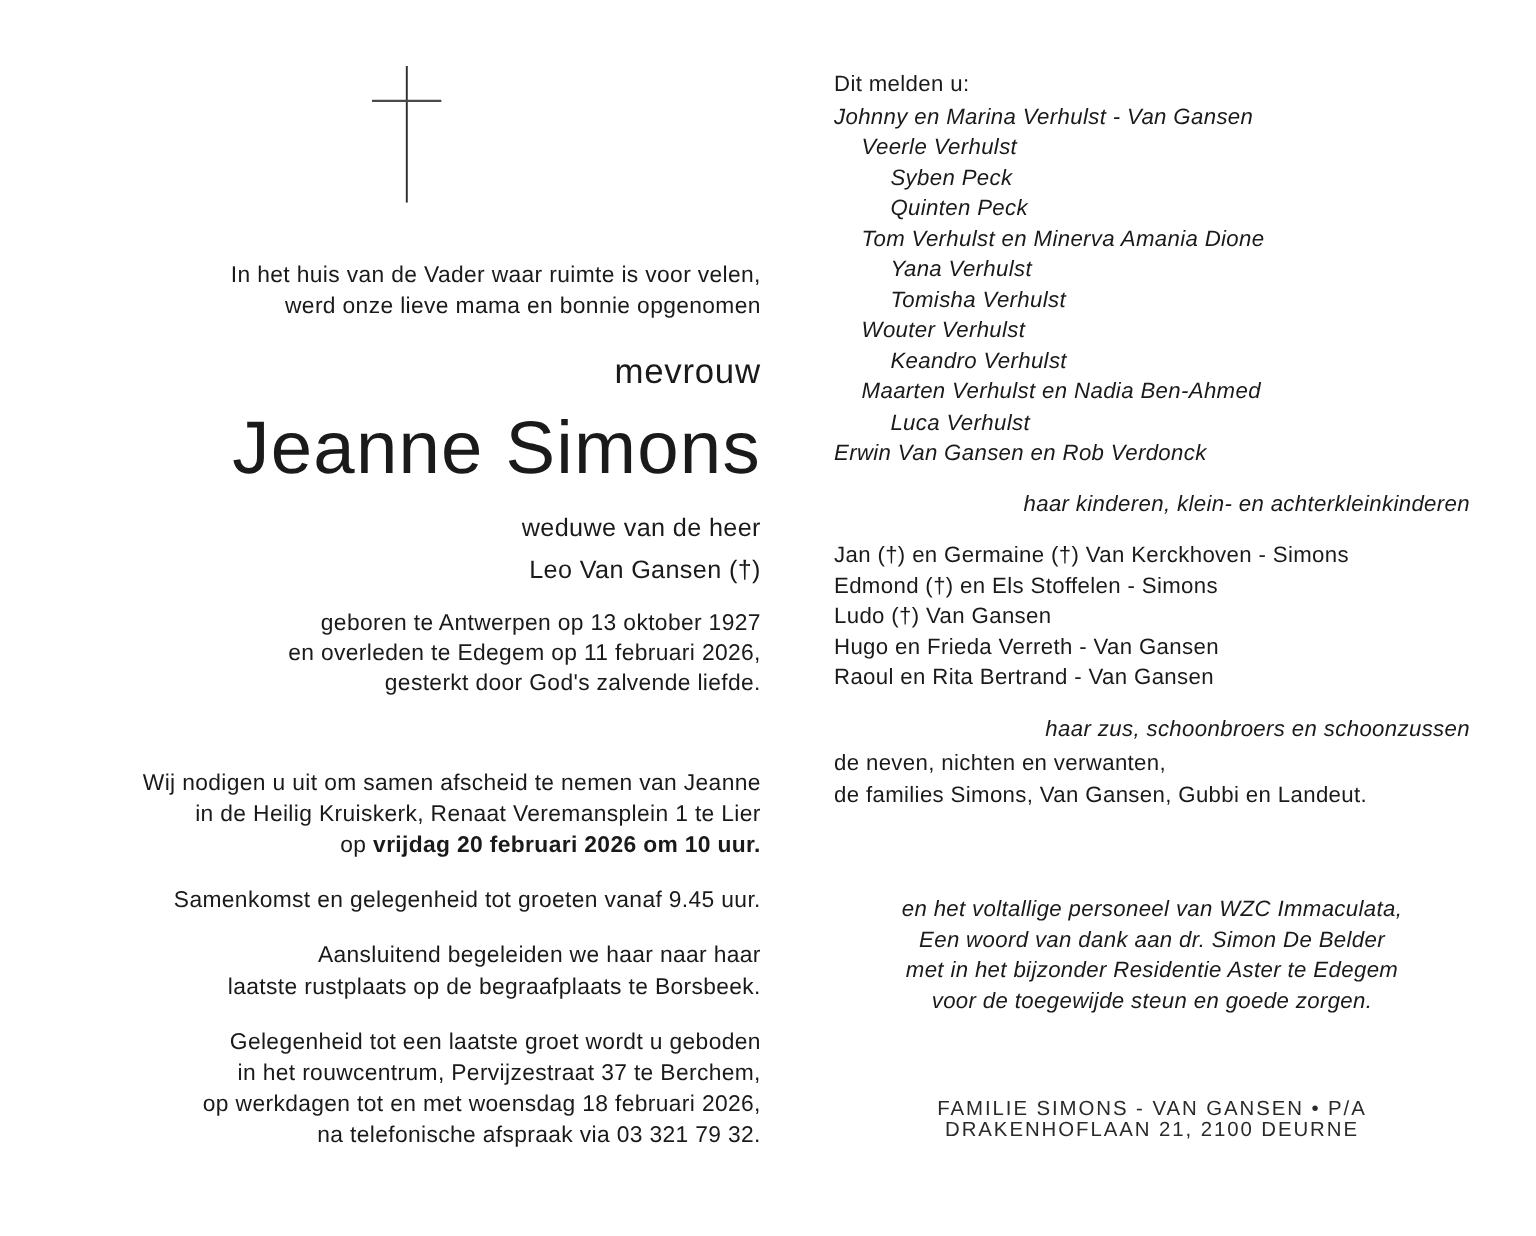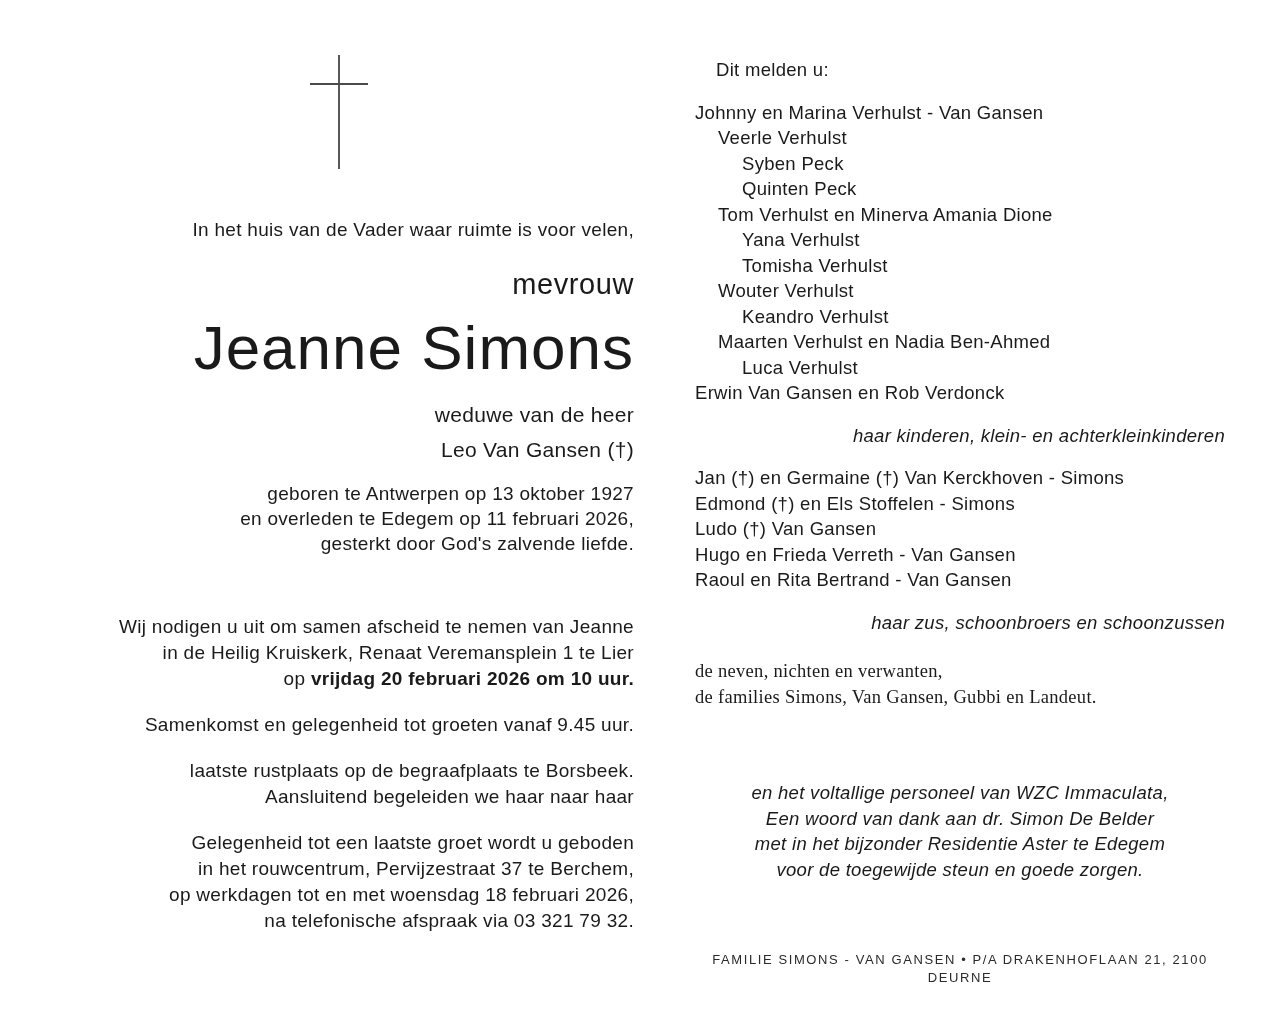--- a/index.html
+++ b/index.html
@@ -28,45 +28,46 @@
   .gathering{margin-top:20px;}
   .burial{margin-top:20px;}
   .viewing{margin-top:20px;}
   .bold{font-weight:bold;}
   
   .right-col{
     position:absolute;left:695px;top:0;width:530px;
     font-size:18.5px;line-height:25.5px;
     letter-spacing:0.3px;
   }
-  .announce{margin-top:57px;margin-left:21px;}
-  .family-group-1{margin-top:17px;}
+  .announce{margin-top:57px;}
+  .family-group-1{margin-top:1px;font-style:italic;}
   .family-group-2{margin-top:17px;}
   .relation{margin-top:17px;font-style:italic;text-align:right;}
-  .extended{margin-top:24px;font-family:Liberation Serif, serif;}
+  .extended{margin-top:4px;}
   .thanks{margin-top:70px;font-style:italic;text-align:center;}
-  .footer{margin-top:69px;text-align:center;font-size:13px;line-height:18px;letter-spacing:1.6px;color:#2a2a2a;}
+  .footer{margin-top:69px;text-align:center;font-size:17px;line-height:18px;letter-spacing:1.6px;color:#2a2a2a;}
   .ind-0{padding-left:0;}
   .ind-1{padding-left:23px;}
   .ind-2{padding-left:47px;}
 </style>
 </head>
 <body>
 
 <div class="left-col">
 
   <div class="cross-wrap">
     <svg width="58" height="114" viewBox="0 0 58 114">
       <line x1="29" y1="0" x2="29" y2="114" stroke="#2e2e2e" stroke-width="1.6"></line>
       <line x1="0" y1="29" x2="58" y2="29" stroke="#4a4a4a" stroke-width="1.9"></line>
     </svg>
   </div>
 
   <div class="intro">
     <div>In het huis van de Vader waar ruimte is voor velen,</div>
+    <div>werd onze lieve mama en bonnie opgenomen</div>
   </div>
 
   <div class="mevrouw">mevrouw</div>
 
   <div class="deceased-name">Jeanne Simons</div>
 
   <div class="widow">
     <div>weduwe van de heer</div>
     <div>Leo Van Gansen (†)</div>
   </div>
@@ -79,22 +80,22 @@
 
   <div class="invitation">
     <div>Wij nodigen u uit om samen afscheid te nemen van Jeanne</div>
     <div>in de Heilig Kruiskerk, Renaat Veremansplein 1 te Lier</div>
     <div><span>op </span><span class="bold">vrijdag 20 februari 2026 om 10 uur.</span></div>
   </div>
 
   <div class="gathering">Samenkomst en gelegenheid tot groeten vanaf 9.45 uur.</div>
 
   <div class="burial">
+    <div>Aansluitend begeleiden we haar naar haar</div>
     <div>laatste rustplaats op de begraafplaats te Borsbeek.</div>
-    <div>Aansluitend begeleiden we haar naar haar</div>
   </div>
 
   <div class="viewing">
     <div>Gelegenheid tot een laatste groet wordt u geboden</div>
     <div>in het rouwcentrum, Pervijzestraat 37 te Berchem,</div>
     <div>op werkdagen tot en met woensdag 18 februari 2026,</div>
     <div>na telefonische afspraak via 03 321 79 32.</div>
   </div>
 
 </div>

